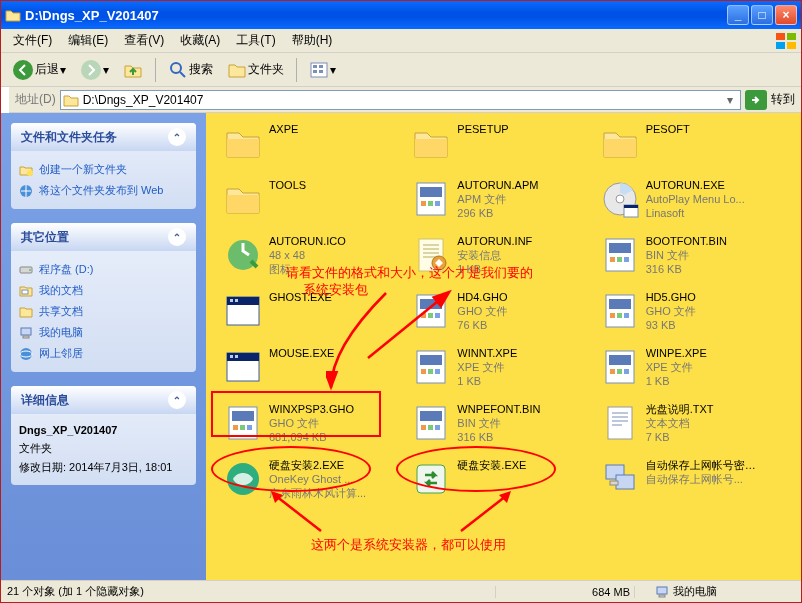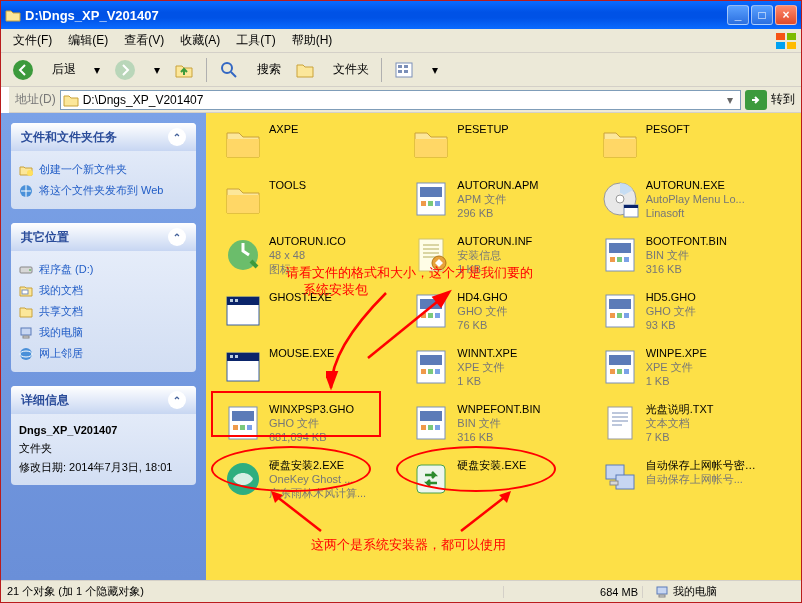--- a/index.html
+++ b/index.html
@@ -9,21 +9,21 @@
 .title-icon { width: 16px; height: 16px; margin-right: 4px; display: inline-flex; }
 .title-text { flex: 1; font-size: 13px; }
 .title-buttons { display: flex; gap: 2px; }
 .title-btn { width: 22px; height: 20px; border-radius: 3px; display: flex; align-items: center; justify-content: center; font-weight: bold; color: #fff; border: 1px solid rgba(255,255,255,0.5); }
 .btn-min, .btn-max { background: linear-gradient(#5aa1ff, #2b6fe0); }
 .btn-close { background: linear-gradient(#ff8a6d, #e04a2b); }
 .menubar { height: 24px; background: #ece9d8; display: flex; align-items: center; padding: 0 4px; border-bottom: 1px solid #d4d0c8; position: relative; }
 .menu-item { padding: 2px 8px; cursor: default; }
 .win-logo { position: absolute; right: 4px; width: 22px; height: 18px; }
 .toolbar { height: 34px; background: #ece9d8; display: flex; align-items: center; padding: 0 6px; border-bottom: 1px solid #d4d0c8; gap: 4px; }
-.tb-btn { display: flex; align-items: center; gap: 18px; padding: 2px 4px; border: 1px solid transparent; border-radius: 3px; cursor: default; justify-content: space-between; }
+.tb-btn { display: flex; align-items: center; gap: 1px; padding: 2px 4px; border: 1px solid transparent; border-radius: 3px; cursor: default; justify-content: space-between; }
 .tb-sep { width: 1px; height: 24px; background: #b0b0b0; margin: 0 3px; }
 .addressbar { height: 26px; background: #ece9d8; display: flex; align-items: center; padding: 0 6px; border-bottom: 1px solid #d4d0c8; gap: 4px; margin-left: 8px; }
 .addr-label { color: #777; }
 .addr-box { flex: 1; display: flex; align-items: center; background: #fff; border: 1px solid #7f9db9; height: 20px; padding: 0 2px; gap: 4px; }
 .addr-dd { width: 16px; text-align: center; color: #666;}
 .go-btn { width: 22px; height: 20px; background: #3c9a3c; color: #fff; display:flex; align-items:center; justify-content:center; border-radius:3px; }
 .body-area { flex: 1; display: flex; overflow: hidden; }
 .sidebar { width: 205px; background: linear-gradient(#7ba2e7, #6a8fd8); padding: 10px 10px; overflow-y: auto; }
 .panel { background: linear-gradient(#eaf0fb, #d2def3); border-radius: 4px; margin-bottom: 14px; overflow: hidden; }
 .panel-hdr { background: linear-gradient(#fff, #c7d6f2); padding: 5px 10px; display: flex; align-items: center; justify-content: space-between; font-weight: bold; color: #2a4c9a; }
@@ -35,21 +35,21 @@
 .content { flex: 1; background: #fde047; padding: 10px 17px; position: relative; overflow: hidden; }
 .file-grid { display: grid; grid-template-columns: repeat(3, 1fr); column-gap: 4px; row-gap: 10px; }
 .file-item { display: flex; align-items: flex-start; gap: 6px; height: 46px; }
 .file-icon-lg { width: 40px; height: 40px; flex-shrink: 0; display: flex; align-items: center; justify-content: center; }
 .file-meta { display: flex; flex-direction: column; line-height: 1.25; font-size: 11px; }
 .file-name { color: #000; white-space: nowrap; overflow: hidden; text-overflow: ellipsis; max-width: 110px;}
 .file-sub { color: #777; white-space: nowrap; overflow: hidden; text-overflow: ellipsis; max-width: 110px;}
 .annotation { position: absolute; color: #ff0000; font-size: 13px; pointer-events: none; }
 .red-box { position: absolute; border: 2px solid #ff0000; pointer-events: none; }
 .red-circle { position: absolute; border: 2px solid #ff0000; border-radius: 50%; pointer-events: none; }
-.statusbar { height: 22px; background: #ece9d8; border-top: 1px solid #d4d0c8; display: flex; align-items: center; padding: 0 6px; font-size: 11px; gap: 12px; }
+.statusbar { height: 22px; background: #ece9d8; border-top: 1px solid #d4d0c8; display: flex; align-items: center; padding: 0 6px; font-size: 11px; gap: 20px; }
 .status-left { flex: 1; }
 .status-mid { width: 140px; text-align: right; padding-right: 4px; border-left:1px solid #d4d0c8; border-right:1px solid #d4d0c8;}
 .status-right { display: flex; align-items:center; gap:4px; width: 140px;}
 svg { display: block; }
 </style>
 </head>
 <body>
 
 <div class="window">
   <div class="titlebar">

